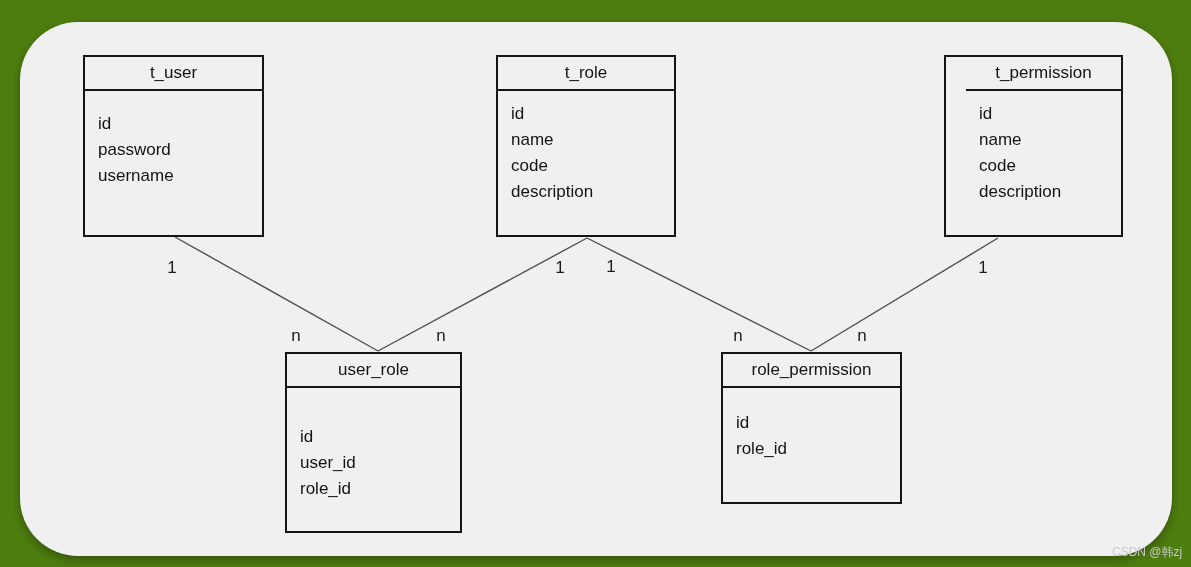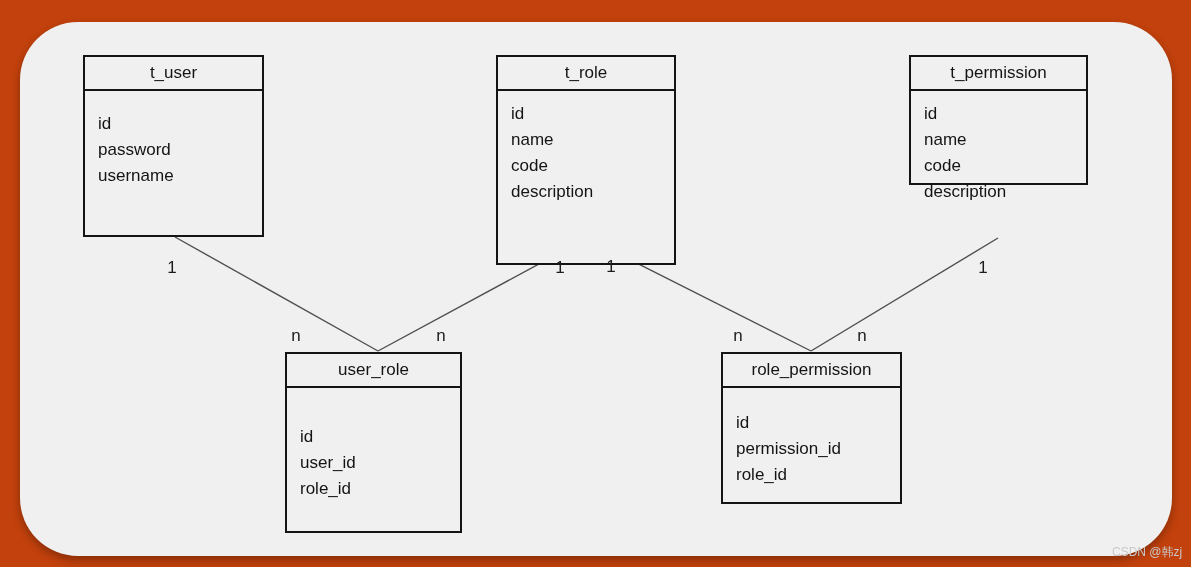--- a/index.html
+++ b/index.html
@@ -6,21 +6,21 @@
     margin: 0;
     padding: 0;
     background: #ffffff;
     font-family: "Liberation Sans", "DejaVu Sans", sans-serif;
   }
   .stage {
     position: relative;
     width: 1191px;
     height: 567px;
     overflow: hidden;
-    background: #c2410c;
+    background: #4d7c0f;
   }
   .panel {
     position: absolute;
     left: 20px;
     top: 22px;
     width: 1152px;
     height: 534px;
     background: #f0f0f0;
     border-radius: 58px;
     box-shadow: 0 4px 9px rgba(0,0,0,0.30);
@@ -92,31 +92,31 @@
 
   <div class="entity" style="left:83px; top:55px; width:181px; height:182px;">
     <div class="entity-header">t_user</div>
     <div class="entity-body pt-lg">
       <div class="field">id</div>
       <div class="field">password</div>
       <div class="field">username</div>
     </div>
   </div>
 
-  <div class="entity" style="left:496px; top:55px; width:180px; height:210px;">
+  <div class="entity" style="left:496px; top:55px; width:180px; height:182px;">
     <div class="entity-header">t_role</div>
     <div class="entity-body pt-sm">
       <div class="field">id</div>
       <div class="field">name</div>
       <div class="field">code</div>
       <div class="field">description</div>
     </div>
   </div>
 
-  <div class="entity" style="left:909px; top:55px; width:179px; height:130px;">
+  <div class="entity" style="left:944px; top:55px; width:179px; height:182px;padding-left:20px;">
     <div class="entity-header">t_permission</div>
     <div class="entity-body pt-sm">
       <div class="field">id</div>
       <div class="field">name</div>
       <div class="field">code</div>
       <div class="field">description</div>
     </div>
   </div>
 
   <div class="entity" style="left:285px; top:352px; width:177px; height:181px;">
@@ -125,21 +125,20 @@
       <div class="field">id</div>
       <div class="field">user_id</div>
       <div class="field">role_id</div>
     </div>
   </div>
 
   <div class="entity" style="left:721px; top:352px; width:181px; height:152px;">
     <div class="entity-header">role_permission</div>
     <div class="entity-body pt-md">
       <div class="field">id</div>
-      <div class="field">permission_id</div>
       <div class="field">role_id</div>
     </div>
   </div>
 
   <div class="card-label" style="left:172px; top:268px;">1</div>
   <div class="card-label" style="left:296px; top:336px;">n</div>
   <div class="card-label" style="left:560px; top:268px;">1</div>
   <div class="card-label" style="left:441px; top:336px;">n</div>
   <div class="card-label" style="left:611px; top:267px;">1</div>
   <div class="card-label" style="left:738px; top:336px;">n</div>

